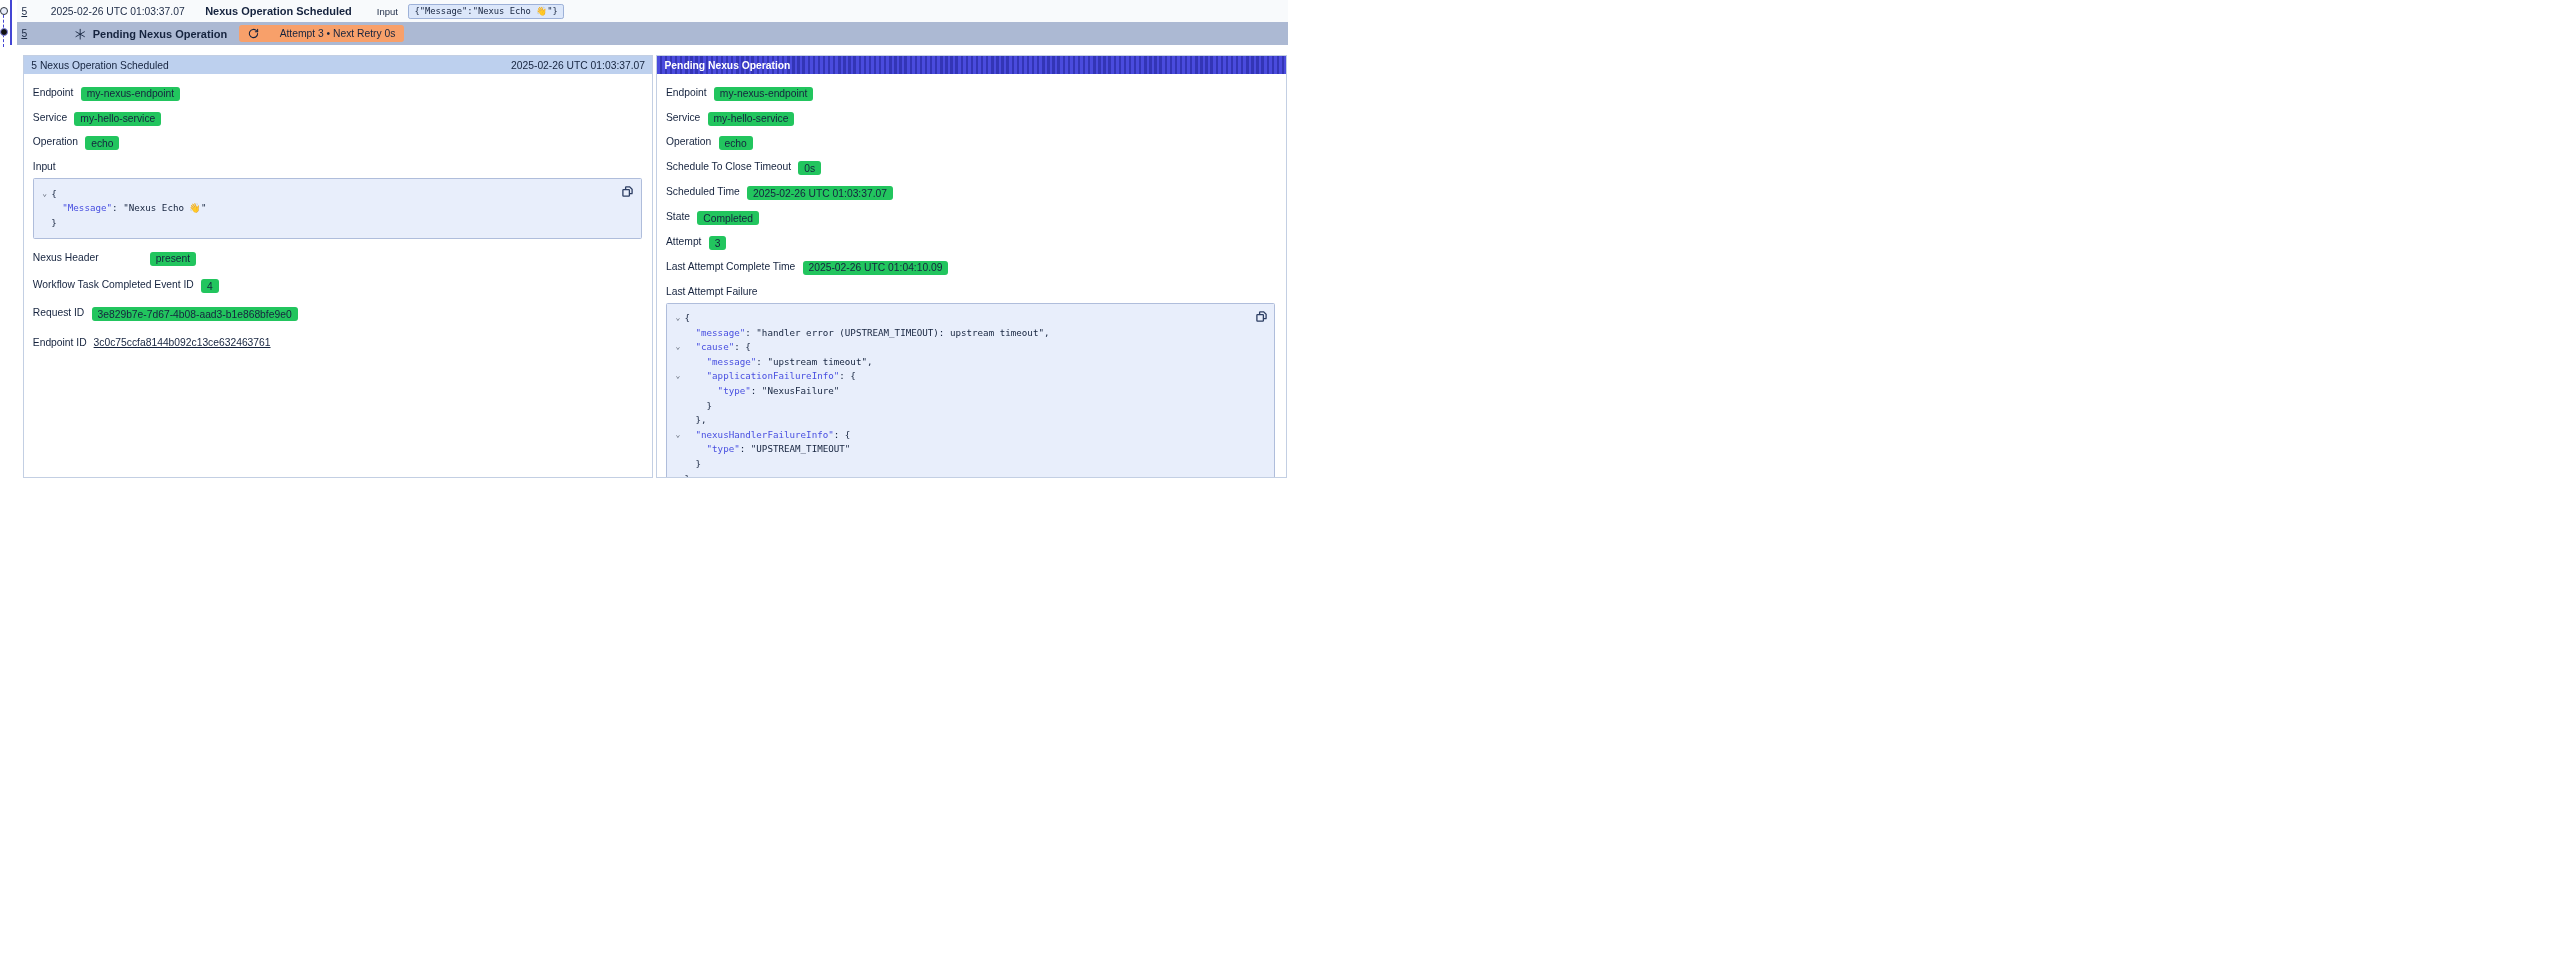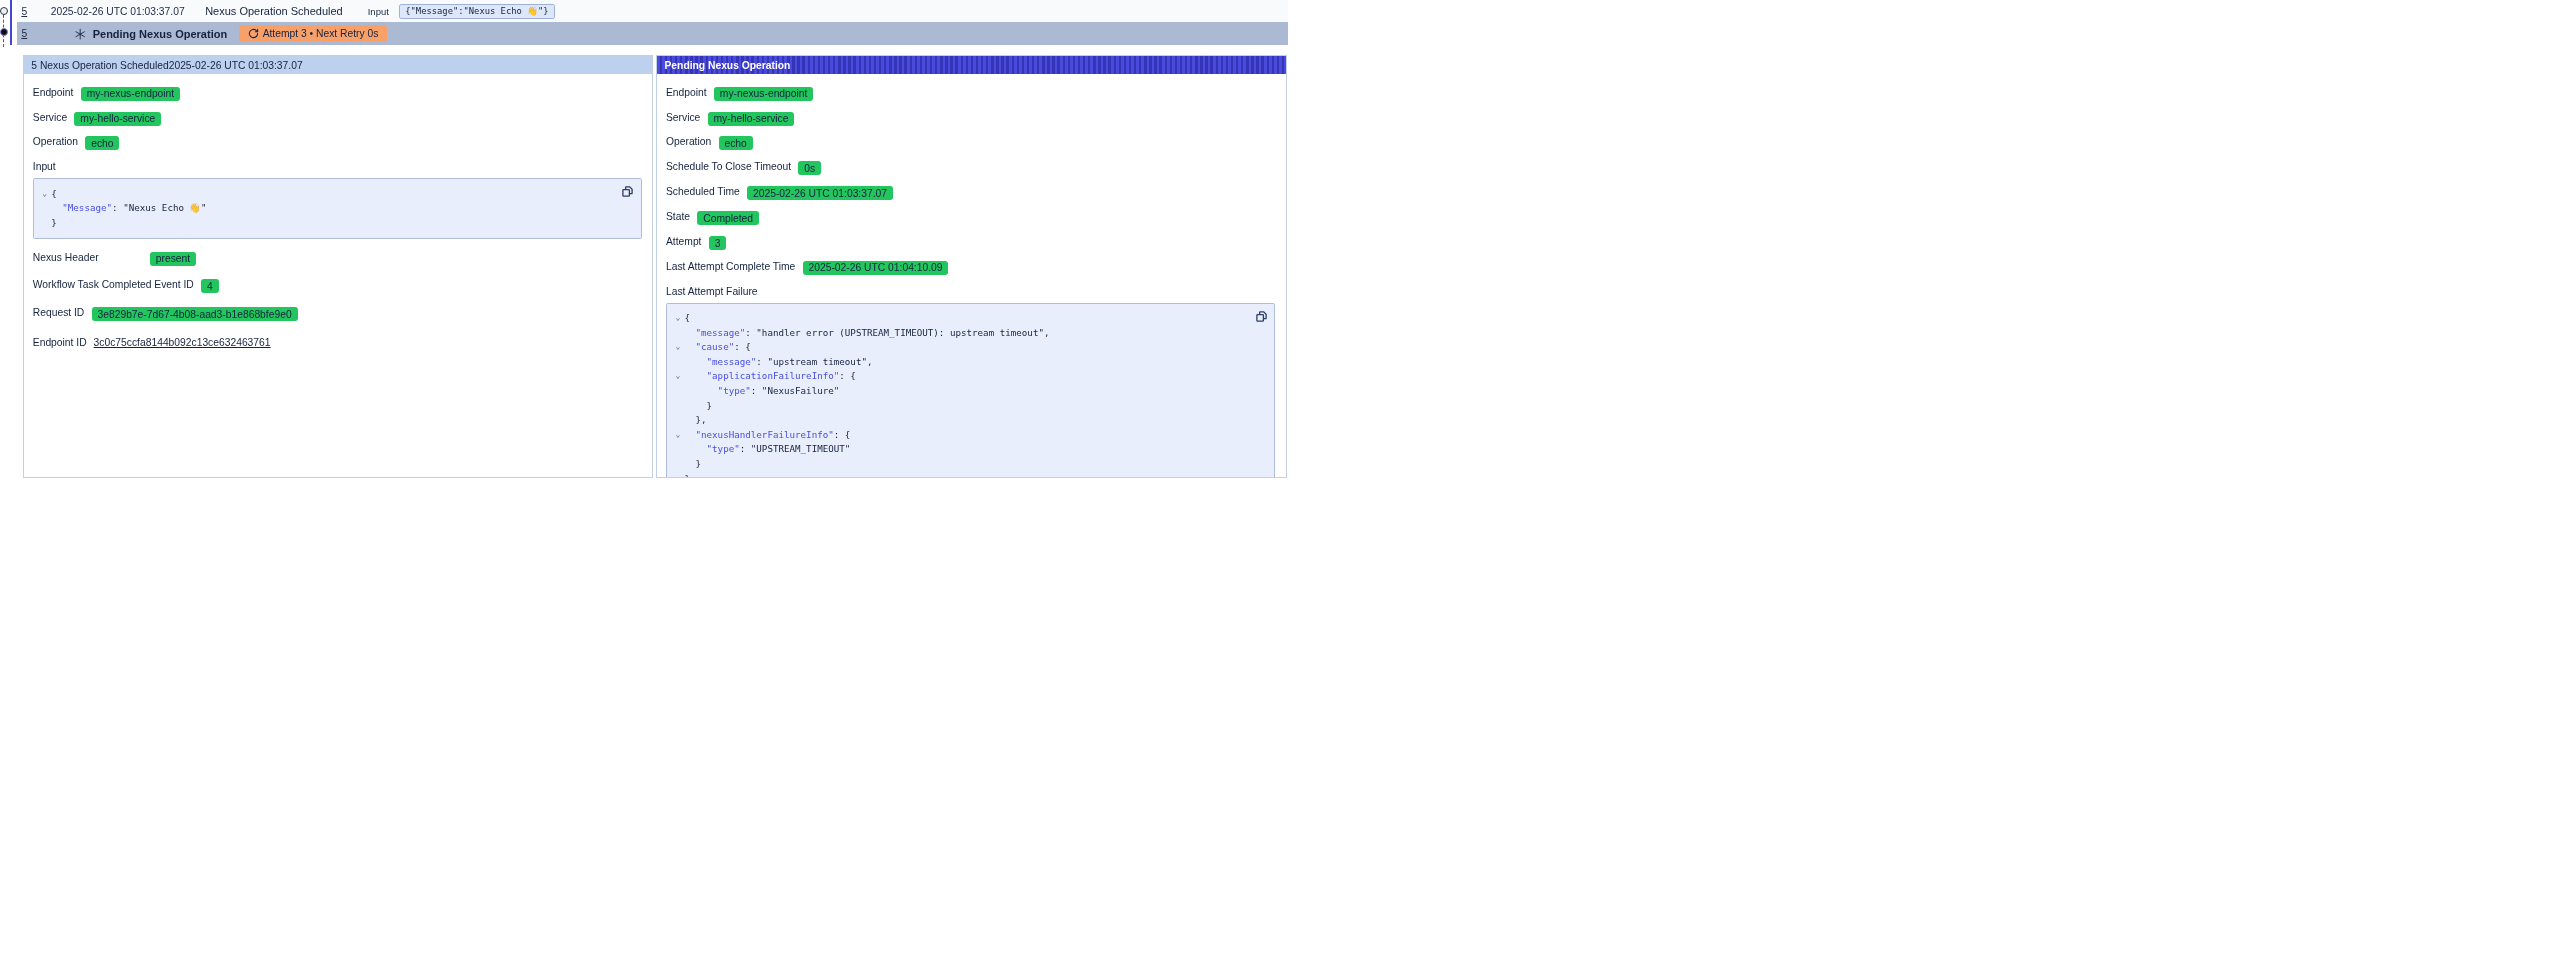--- a/index.html
+++ b/index.html
@@ -22,37 +22,37 @@
   .tl-dot { position: absolute; left: 0px; top: 28px; width: 8px; height: 8px;
             border-radius: 50%; background: #101010; border: 1.5px solid #8486e2; }
 
   
   .rows { position: absolute; left: 17px; top: 0; right: 0; }
   .row { display: flex; align-items: center; font-size: 10.3px; }
   .row-event { height: 22px; background: #f8fafc; }
   .row-pending { height: 23.4px; background: #acb9d3; }
   .evt-id { margin-left: 4.4px; width: 10.3px; text-decoration: underline; color: #1c2a45; cursor: pointer; }
   .evt-time { margin-left: 19px; color: #1c2a45; }
-  .evt-title { margin-left: 20.5px; font-weight: normal; font-size: 11px; color: #15233e; }
+  .evt-title { margin-left: 20.5px; font-weight: bold; font-size: 11px; color: #15233e; }
   .evt-input-label { margin-left: 25px; font-size: 9.5px; }
   .evt-chip { margin-left: 10.3px; font-family: "DejaVu Sans Mono", monospace; font-size: 8.8px;
               background: #dce7fa; border: 0.7px solid #9db1d8; border-radius: 2.2px;
               padding: 1.5px 5.1px; color: #15233e; white-space: pre; }
   .pend-icon { margin-left: 42px; width: 12.4px; height: 12.4px; flex: 0 0 auto; }
   .pend-title { margin-left: 6.6px; font-weight: bold; font-size: 11px; color: #15233e; }
-  .retry-badge { margin-left: 11.7px; display: flex; align-items: center; gap: 4px;
+  .retry-badge { margin-left: 11.7px; display: flex; align-items: center; gap: 21px;
                  background: #f8a06a; border-radius: 2.9px; padding: 2.9px 8.8px;
                  font-size: 10.3px; color: #15233e; }
   .retry-badge svg { width: 11px; height: 11px; }
 
   
   .panels { position: absolute; top: 55px; bottom: 0; left: 23px; right: 1.5px;
             display: flex; gap: 2.9px; }
   .panel { flex: 1 1 0; border: 0.7px solid #c3cfe3; background: #ffffff; overflow: hidden; }
-  .panel-header { height: 18.3px; display: flex; align-items: center; 
+  .panel-header { height: 18.3px; display: flex; align-items: center; justify-content: space-between;
                   padding: 0 7.3px; font-size: 10.3px; }
   .panel-header.left-hd { background: #bdd0ee; color: #15233e; }
   .panel-header.right-hd {
     background: repeating-linear-gradient(90deg, #4a4bdd 0px, #4a4bdd 2.6px, #3335b6 2.6px, #3335b6 5.1px);
     color: #ffffff; font-weight: bold; }
   .panel-body { padding: 2.9px 10.3px 0 8.8px; }
 
   .field { display: flex; align-items: flex-start; margin: 9.5px 0; font-size: 10.3px; min-height: 15.4px; }
   .field .lbl { color: #15233e; }
   .badge { margin-left: 7.3px; background: #22c55e; border-radius: 2.9px; padding: 1.5px 5.9px;

